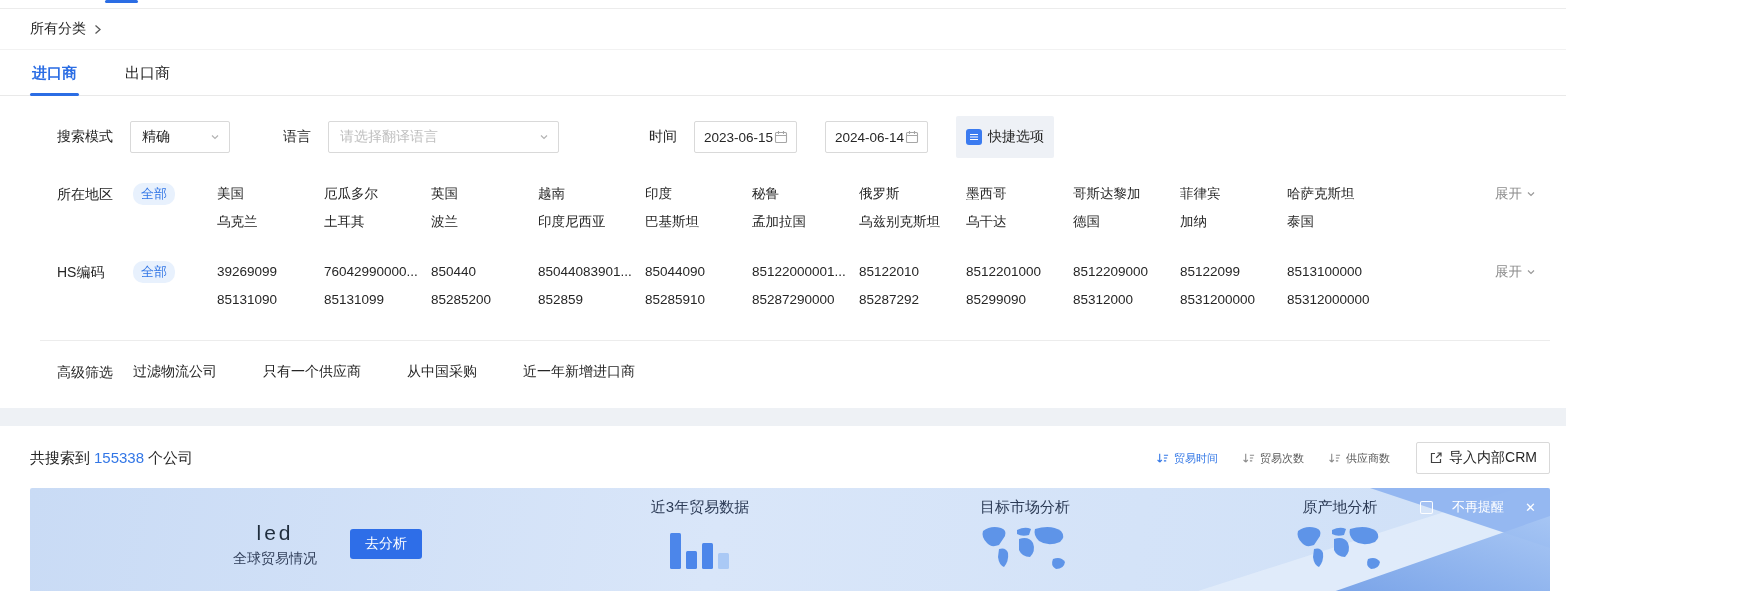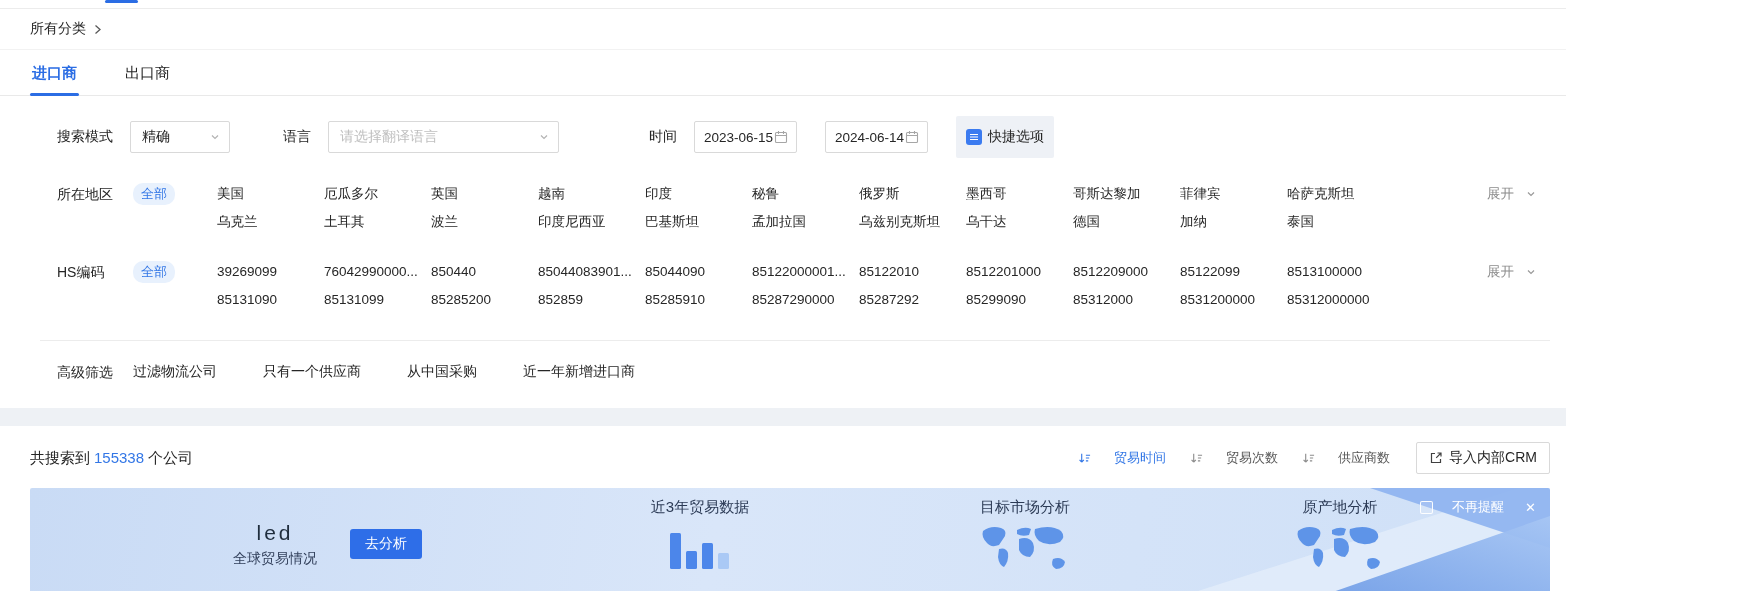--- a/index.html
+++ b/index.html
@@ -42,37 +42,37 @@
   
   .filter-grid-row { display:flex; align-items:flex-start; margin-top:22px; padding-left:27px; padding-right:48px; position:relative; }
   .row-label { min-width:56px; margin-right:20px; line-height:28px; color:#262626; white-space:nowrap; flex-shrink:0; }
   .tag { height:22px; line-height:22px; padding:0 8px; margin:3px 42px 0 0; background:#e8f1fd; color:#3377e6;
     font-size:13px; border-radius:10px; cursor:pointer; flex-shrink:0; }
   .geo-grid { flex:1; min-width:0; }
   .geo-row { display:flex; }
   .geo-item { width:107px; line-height:28px; font-size:13.5px; color:#262626; cursor:pointer;
     white-space:nowrap; overflow:hidden; flex-shrink:0; }
   .expand { position:absolute; right:14px; top:0; line-height:28px; color:#8c8c8c; font-size:13.5px;
-    display:flex; align-items:center; gap:12px; cursor:pointer; }
+    display:flex; align-items:center; gap:4px; cursor:pointer; }
 
   .divider { border-top:1px solid #ececec; margin:26px 0 0 10px; }
   .advanced-row { display:flex; align-items:center; padding:17px 0 22px 27px; }
   .adv-options { display:flex; }
   .adv-item { margin-right:46px; color:#262626; cursor:pointer; }
 
   .gray-gap { height:18px; background:#eef1f5; }
 
   
   .results { padding:0 16px 0 30px; background:#fff; }
   .results-header { display:flex; align-items:center; justify-content:space-between; padding-top:16px; }
   .results-count { font-size:15px; color:#262626; }
   .count-num { color:#3377e6; margin:0 4px; }
   .results-actions { display:flex; align-items:center; }
   .sorts { display:flex; align-items:center; gap:24px; }
-  .sort-item { display:flex; align-items:center; gap:23px; font-size:13px; color:#595959; cursor:pointer; }
+  .sort-item { display:flex; align-items:center; gap:5px; font-size:11px; color:#595959; cursor:pointer; }
   .sort-item svg { color:#8c8c8c; }
   .sort-item.active { color:#3377e6; }
   .sort-item.active svg { color:#3377e6; }
   .crm-btn { margin-left:26px; height:32px; display:flex; align-items:center; gap:6px; background:#fff;
     border:1px solid #d9d9d9; border-radius:2px; padding:0 12px; font-size:14px; color:#262626; cursor:pointer;
     font-family:inherit; }
 
   
   .banner { position:relative; margin-top:14px; height:112px; border-radius:2px; overflow:hidden;
     background:linear-gradient(100deg,#c9dbf5 0%,#d9e6f9 45%,#cfe0f7 100%); }

